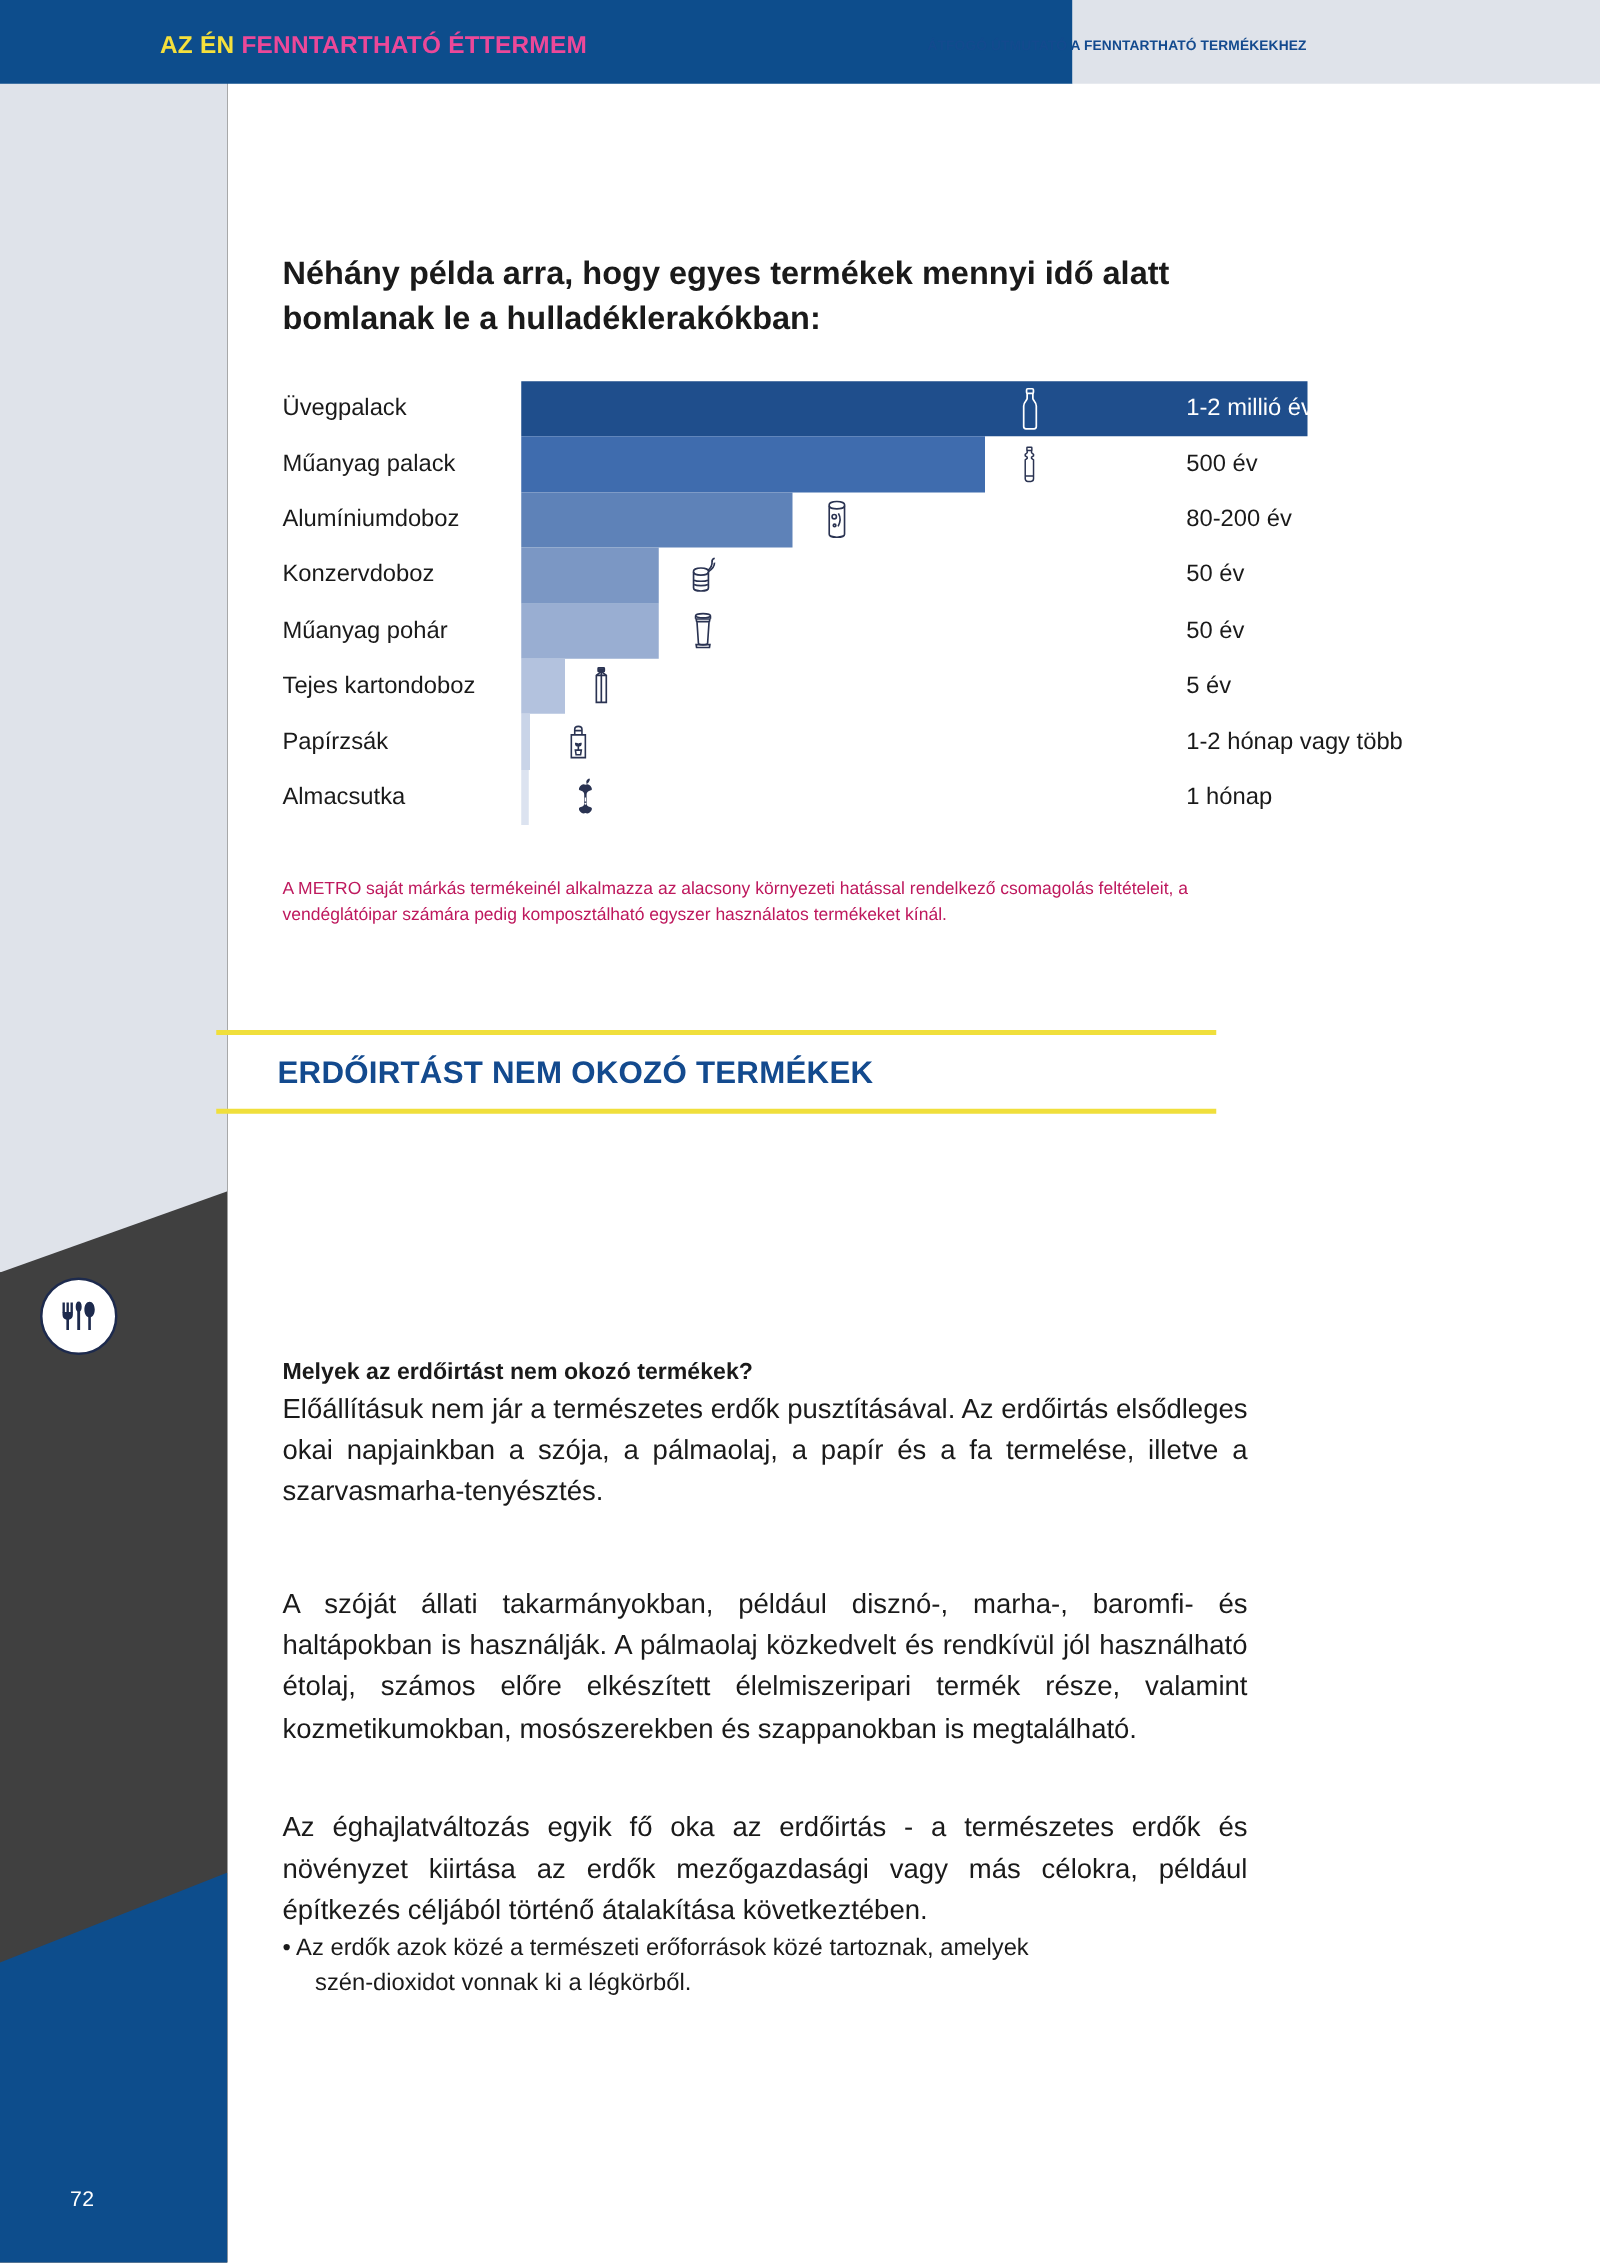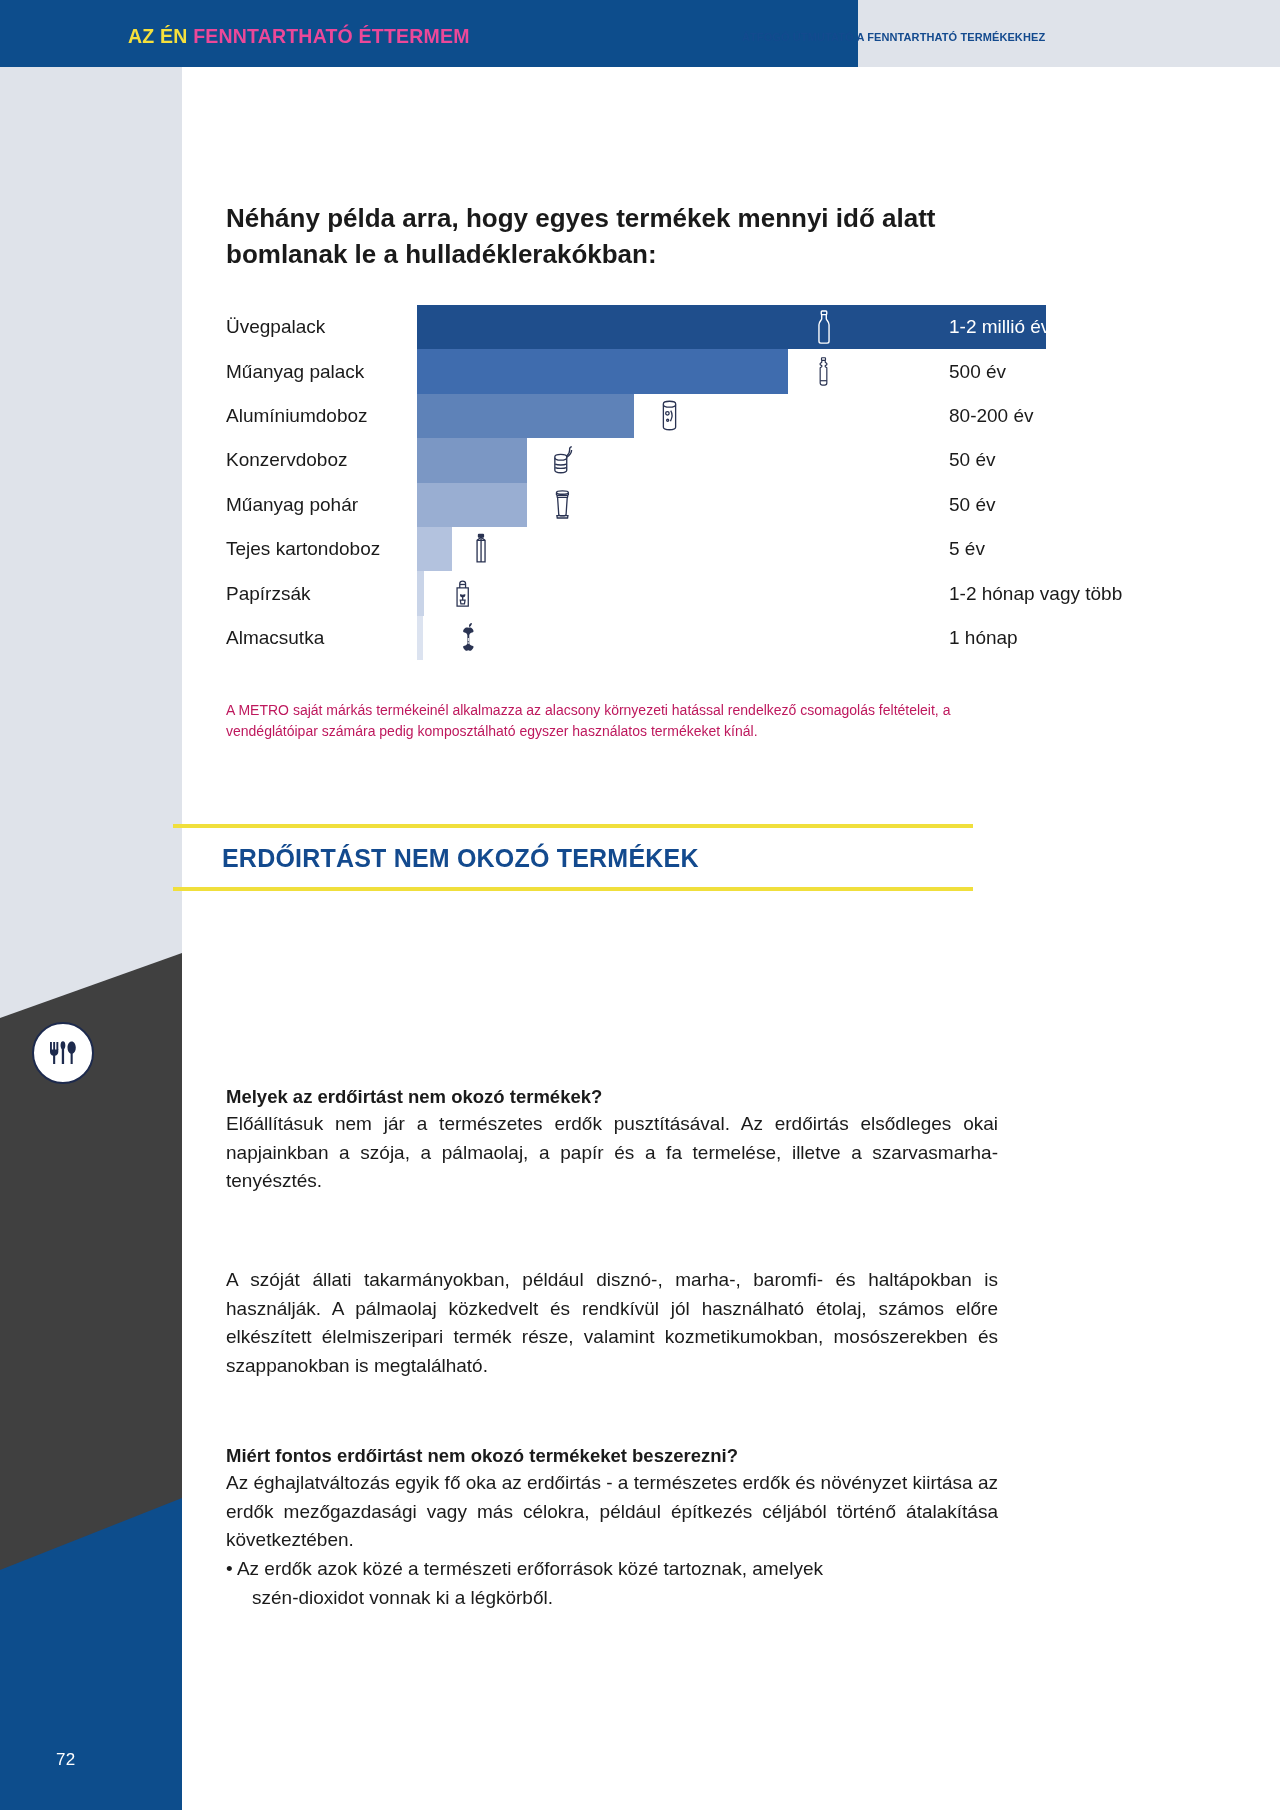--- a/index.html
+++ b/index.html
@@ -127,21 +127,21 @@
     color: #134a8e; font-size: 25px; font-weight: bold; letter-spacing: .2px;
   }
 
   
   .blk { position: absolute; left: 226px; width: 772px; }
   .blk h4 {
     font-size: 18.5px; font-weight: bold; color: #1a1a1a;
     margin-bottom: 2px;
   }
   .blk p {
-    font-size: 19px; color: #1a1a1a; line-height: 1.51;
+    font-size: 22px; color: #1a1a1a; line-height: 1.51;
   }
   .blk p.just { text-align: justify; }
   .bullet {
     font-size: 19px; color: #1a1a1a; line-height: 1.51;
     padding-left: 13px; text-indent: -13px;
   }
   .bullet .ind { display:block; padding-left: 13px; text-indent: 0; }
 </style>
 </head>
 <body>
@@ -341,21 +341,20 @@
     <div class="blk" style="top:1086px">
       <h4>Melyek az erdőirtást nem okozó termékek?</h4>
       <p class="just">Előállításuk nem jár a természetes erdők pusztításával. Az erdőirtás elsődleges okai napjainkban a szója, a pálmaolaj, a papír és a fa termelése, illetve a szarvasmarha-tenyésztés.</p>
     </div>
 
     <div class="blk" style="top:1266px">
       <p class="just">A szóját állati takarmányokban, például disznó-, marha-, baromfi- és haltápokban is használják. A pálmaolaj közkedvelt és rendkívül jól használható étolaj, számos előre elkészített élelmiszeripari termék része, valamint kozmetikumokban, mosószerekben és szappanokban is megtalálható.</p>
     </div>
 
     <div class="blk" style="top:1445px">
-      <h4>Miért fontos erdőirtást nem okozó termékeket beszerezni?</h4>
       <p class="just">Az éghajlatváltozás egyik fő oka az erdőirtás - a természetes erdők és növényzet kiirtása az erdők mezőgazdasági vagy más célokra, például építkezés céljából történő átalakítása következtében.</p>
       <div class="bullet">
         <span>•</span>
         <span>Az erdők azok közé a természeti erőforrások közé tartoznak, amelyek</span>
         <span class="ind">szén-dioxidot vonnak ki a légkörből.</span>
       </div>
     </div>
 
   </div>
 </div>

